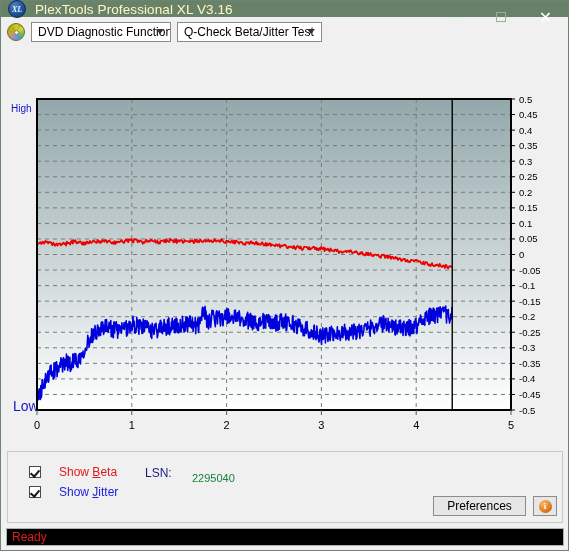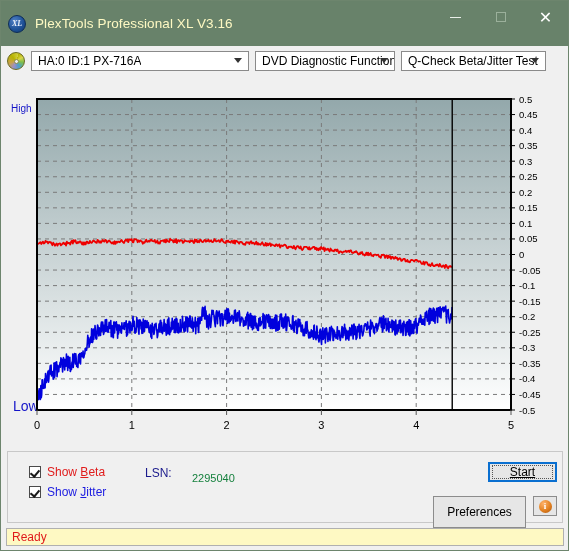--- a/index.html
+++ b/index.html
@@ -7,21 +7,21 @@
     width:569px;height:551px;overflow:hidden;
     background:#f0f0f0;
     font-family:"Liberation Sans", sans-serif;
     font-size:12px;
     color:#000;
   }
   .window{width:569px;height:551px;position:relative;background:#f0f0f0;
           border:1px solid #6d856d;box-sizing:border-box;}
 
   
-  .titlebar{height:45px;background:#68826a;display:flex;align-items:center;
+  .titlebar{height:16px;background:#68826a;display:flex;align-items:center;
             position:relative;}
   .app-icon{width:18px;height:18px;margin-left:7px;border-radius:50%;
             background:radial-gradient(circle at 35% 30%,#4f7fc4 0%,#1c4f95 60%,#123769 100%);
             border:1px solid #0d2c57;display:flex;align-items:center;justify-content:center;
             font-size:8px;font-weight:bold;color:#e8eef8;font-style:italic;
             font-family:"Liberation Serif",serif;box-sizing:border-box;}
   .title-text{margin-left:9px;color:#fef9c3;font-size:13.5px;letter-spacing:.1px;}
   .win-btns{position:absolute;right:0;top:0;height:32px;display:flex;}
   .win-btn{width:45px;height:32px;display:flex;align-items:center;justify-content:center;
            color:#e9efe9;font-size:15px;}
@@ -59,50 +59,50 @@
   .chart-panel{position:absolute;left:5px;top:88px;width:558px;height:356px;
                background:#f0f0f0;}
   .chart-wrap{position:absolute;left:0;top:0;width:558px;height:356px;}
   .ylabel-high{position:absolute;left:5px;top:14px;color:#1414c8;font-size:10px;}
   .ylabel-low{position:absolute;left:7px;top:309px;color:#1414c8;font-size:14px;}
   svg.plot{position:absolute;left:0;top:0;}
 
   
   .groupbox{position:absolute;left:6px;top:450px;width:556px;height:72px;
             border:1px solid #c8c8c8;box-sizing:border-box;background:#f0f0f0;}
-  .chk-row{position:absolute;display:flex;align-items:center;gap:6px;}
+  .chk-row{position:absolute;display:flex;align-items:center;gap:18px;}
   .chk-beta{left:21px;top:13px;}
   .chk-jitter{left:21px;top:33px;}
   .checkbox{width:12px;height:12px;border:1px solid #4a4a4a;background:#fff;
             position:relative;box-sizing:border-box;}
   .checkbox:after{content:"";position:absolute;left:2px;top:1px;width:4px;height:7px;
                   border:solid #1a1a1a;border-width:0 2px 2px 0;transform:rotate(40deg);}
   .lbl-beta{color:#e01b1b;font-size:12px;}
   .lbl-jitter{color:#1b1be0;font-size:12px;}
   .u{text-decoration:underline;}
   .lsn-label{position:absolute;left:137px;top:14px;color:#1a1a8c;font-size:12px;}
   .lsn-value{position:absolute;left:184px;top:20px;color:#15803d;font-size:11px;}
 
   .btn{position:absolute;background:#e6e6e6;border:1px solid #8c8c8c;
        display:flex;align-items:center;justify-content:center;font-size:12px;color:#000;
        box-sizing:border-box;}
   .btn-start{left:480px;top:10px;width:69px;height:20px;
              border:2px solid #0a6fd0;background:#e6e6e6;}
   .btn-start .inner{border:1px dotted #555;width:61px;height:14px;display:flex;
                     align-items:center;justify-content:center;box-sizing:border-box;}
-  .btn-prefs{left:425px;top:44px;width:93px;height:32px;}
+  .btn-prefs{left:425px;top:44px;width:93px;height:20px;}
   .btn-info{left:525px;top:44px;width:24px;height:20px;}
   .info-circle{width:13px;height:13px;border-radius:50%;
                background:radial-gradient(circle at 35% 28%,#ffb36b 0%,#e2801f 55%,#a85410 100%);
                color:#fff;font-size:9px;font-weight:bold;display:flex;align-items:center;
                justify-content:center;font-family:"Liberation Serif",serif;}
 
   
   .statusbar{position:absolute;left:5px;top:527px;width:558px;height:18px;
-             background:#fef9c3;border:1px solid #b0b0b0;box-sizing:border-box;
+             background:#000000;border:1px solid #b0b0b0;box-sizing:border-box;
              display:flex;align-items:center;}
   .status-text{color:#e01b1b;font-size:12px;padding-left:5px;}
 </style>
 </head>
 <body>
 
 <div class="window">
 
   <div class="titlebar">
     <div class="app-icon">XL</div>
@@ -116,24 +116,20 @@
         </div>
       <div class="win-btn close">
           <span>✕</span>
         </div>
     </div>
   </div>
 
 
   <div class="toolbar">
     <div class="disc-icon"></div>
-    <div class="combo" id="combo-drive">
-      <div class="cv">HA:0 ID:1  PX-716A</div>
-      <span class="arrow"></span>
-    </div>
     <div class="combo" id="combo-func">
       <div class="cv">DVD Diagnostic Functions</div>
       <span class="arrow"></span>
     </div>
     <div class="combo" id="combo-test">
       <div class="cv">Q-Check Beta/Jitter Test</div>
       <span class="arrow"></span>
     </div>
   </div>
 
@@ -242,25 +238,20 @@
     </div>
 
     <div class="chk-row chk-jitter">
       <span class="checkbox"></span>
       <span class="lbl-jitter"><span>Show </span><span class="u">J</span><span>itter</span></span>
     </div>
 
     <div class="lsn-label">LSN:</div>
     <div class="lsn-value">2295040</div>
 
-    <div class="btn btn-start">
-      <span class="inner">
-          <span class="u">Start</span>
-        </span>
-    </div>
     <div class="btn btn-prefs">
       <span>Preferences</span>
     </div>
     <div class="btn btn-info">
       <span class="info-circle">i</span>
     </div>
   </div>
 
   <div class="statusbar">
     <span class="status-text">Ready</span>

